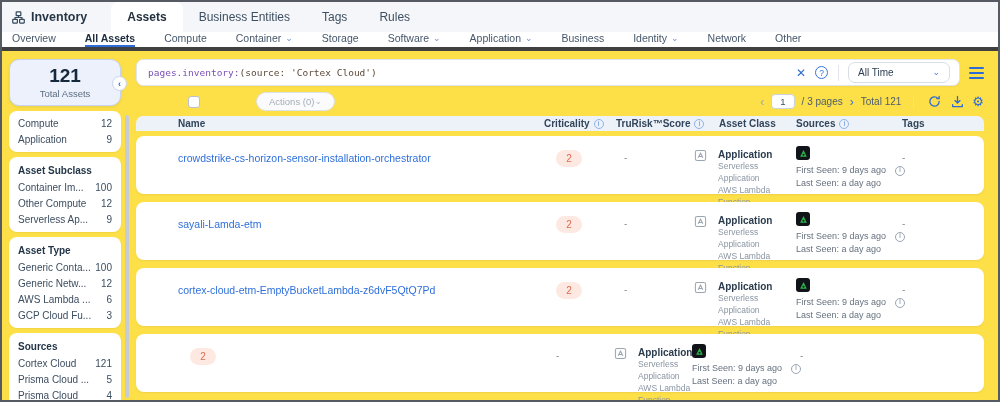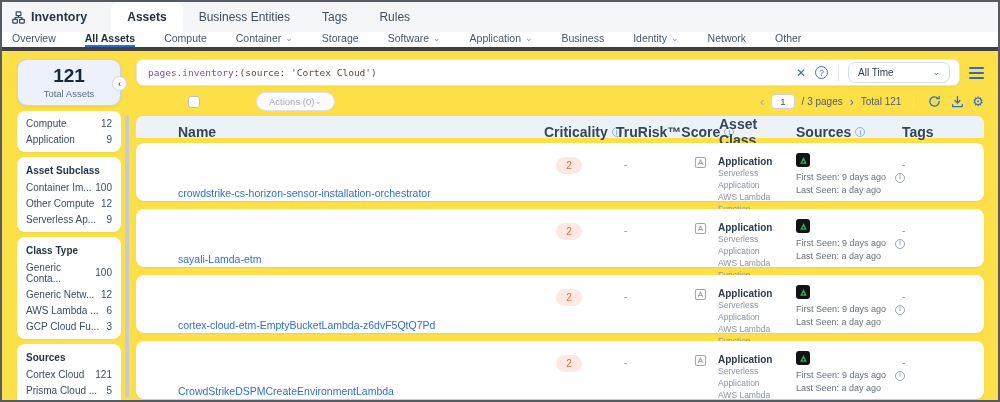--- a/index.html
+++ b/index.html
@@ -18,21 +18,21 @@
   .toptab { padding:8px 16px 8px; font-size:12px; color:#3e4f61; }
   .toptab.active { background:#ffffff; border-radius:7px 7px 0 0; font-weight:700; color:#22303e; }
   
   .subnav { height:19px; background:#ffffff; border-bottom:4px solid #404040; display:flex; align-items:stretch; padding-left:10px; gap:29px; font-size:10.5px; color:#46576b; }
   .subnav-item { display:flex; align-items:center; gap:4px; border-bottom:2px solid transparent; padding-bottom:1px; }
   .subnav-item.active { color:#1d2d3e; font-weight:700; border-bottom:2px solid #2e6bd6; }
   .chev { color:#6f8fd0; font-size:9px; line-height:1; }
   .chev::after { content:"⌄"; }
   
   .bodyarea { display:flex; height:349px; }
-  .sidebar { width:127px; flex-shrink:0; padding:8px 8px 0 15px; position:relative; }
+  .sidebar { width:127px; flex-shrink:0; padding:8px 8px 0 7px; position:relative; }
   .total-card { position:relative; background:#edf1fc; border:1px solid #c8d3f0; border-radius:10px; height:47px;
     display:flex; flex-direction:column; align-items:center; justify-content:center; box-shadow:0 1px 3px rgba(30,50,120,.10); }
   .total-value { font-size:19px; font-weight:700; color:#16283b; line-height:1; }
   .total-label { font-size:9.5px; color:#5c6e82; margin-top:3px; }
   .collapse-btn { position:absolute; right:-7px; top:16px; width:15px; height:15px; border-radius:50%;
     background:#fff; border:1px solid #c8d3f0; color:#2e6bd6; font-size:9px; display:flex; align-items:center; justify-content:center; }
   .collapse-btn::after { content:"‹"; font-weight:700; }
   .facet-card { background:#fff; border-radius:8px; margin-top:5px; padding:4px 0 5px; box-shadow:0 1px 2px rgba(20,30,60,.06); }
   .facet-header { font-size:10px; font-weight:700; color:#243648; padding:4px 9px 3px; }
   .facet-item { display:flex; justify-content:space-between; align-items:center; padding:2.5px 9px; font-size:10px; color:#3c4d60; }
@@ -66,30 +66,30 @@
   .pager { margin-left:auto; display:flex; align-items:center; gap:7px; font-size:10px; color:#4c5d70; }
   .pg-prev { color:#9aa7b5; font-size:12px; }  .pg-prev::after { content:"‹"; }
   .pg-next { color:#3a74d8; font-size:12px; }  .pg-next::after { content:"›"; }
   .page-box { border:1px solid #c9d2dd; border-radius:4px; padding:1px 8px; background:#fff; font-size:9.5px; color:#3c4d60; }
   .pager-div { width:1px; height:14px; background:#d9dee5; margin:0 5px; }
   .icon-btn { display:flex; align-items:center; justify-content:center; width:16px; height:16px; }
   .gear { font-size:13px; color:#2e6bd6; line-height:1; } .gear::after { content:"⚙"; }
   
   .tgrid { display:grid; grid-template-columns:42px 366px 68px 80px 104px 102px 1fr; }
   .thead { background:#edf2f9; border-radius:7px 7px 0 0; height:22px; align-items:center;
-    font-size:14px; font-weight:700; color:#32455a; margin-bottom:5px; }
+    font-size:10px; font-weight:700; color:#32455a; margin-bottom:5px; }
   .th { display:flex; align-items:center; gap:4px; }
   .th-class { padding-left:27px; } .th-trurisk { padding-left:4px; } .th-tags { padding-left:4px; }
   .info-i { width:10px; height:10px; border:1px solid #8fb3e8; border-radius:50%; color:#4f86d8; font-size:7px;
     display:inline-flex; align-items:center; justify-content:center; flex-shrink:0; font-weight:400; font-style:normal; }
   .info-i::after { content:"i"; }
   .info-i.gray { border-color:#9aa6b5; color:#7a8795; }
   .trow { background:#fff; border-radius:8px; margin-bottom:8px; height:58px;
     box-shadow:0 1px 2px rgba(25,35,65,.07); align-items:start; }
-  .cell-name { padding-top:16px; font-size:10.5px; color:#2f6fdb; white-space:nowrap; overflow:hidden;margin-top:28px; }
+  .cell-name { padding-top:16px; font-size:10.5px; color:#2f6fdb; white-space:nowrap; overflow:hidden; }
   .cell-crit { padding-top:12px; padding-left:12px; }
   .crit-badge { min-width:26px; height:17px; border-radius:9px; background:#fde9e2; color:#dd6a50;
     font-size:10px; display:inline-flex; align-items:center; justify-content:center; padding:0 8px; }
   .cell-trurisk { padding-top:16px; padding-left:12px; font-size:10px; color:#8894a2; }
   .cell-class { padding-top:12px; padding-left:2px; display:flex; gap:11px; }
   .class-lines .l1 { font-size:10px; font-weight:700; color:#2b3c4e; line-height:1.3; }
   .class-lines .l2 { font-size:8.5px; color:#8a95a3; line-height:1.4; }
   .cell-sources { padding-top:10px; font-size:9px; color:#66717f; }
   .src-icon { width:14px; height:14px; border-radius:3px; background:#101418; display:flex; align-items:center; justify-content:center; margin-bottom:4px; }
   .src-line { display:flex; align-items:center; gap:9px; line-height:1.45; white-space:nowrap; }
@@ -190,21 +190,21 @@
           <span>Other Compute</span>
           <span class="facet-count">12</span>
         </div>
         <div class="facet-item">
           <span>Serverless Ap...</span>
           <span class="facet-count">9</span>
         </div>
       </div>
 
       <div class="facet-card">
-        <div class="facet-header">Class Type</div>
+        <div class="facet-header">Asset Type</div>
         <div class="facet-item">
           <span>Generic Conta...</span>
           <span class="facet-count">100</span>
         </div>
         <div class="facet-item">
           <span>Generic Netw...</span>
           <span class="facet-count">12</span>
         </div>
         <div class="facet-item">
           <span>AWS Lambda ...</span>
@@ -413,21 +413,20 @@
             </span>
           <span class="src-line">
               <span>Last Seen: a day ago</span>
             </span>
         </div>
         <div class="cell-tags">-</div>
       </div>
 
       <div class="tgrid trow">
         <div></div>
-        <div class="cell-name">CrowdStrikeDSPMCreateEnvironmentLambda</div>
         <div class="cell-crit"><span class="crit-badge">2</span></div>
         <div class="cell-trurisk">-</div>
         <div class="cell-class">
           <span>
             <svg width="13" height="13" viewBox="0 0 14 14" fill="none" stroke="#9aa5b1" stroke-width="1.1">
               <rect x="1.5" y="1.5" width="11" height="11" rx="2"></rect>
                 <path d="M4.5 9.5 7 4.5l2.5 5M5.5 8h3"></path>
             </svg>
           </span>
           <span class="class-lines">

